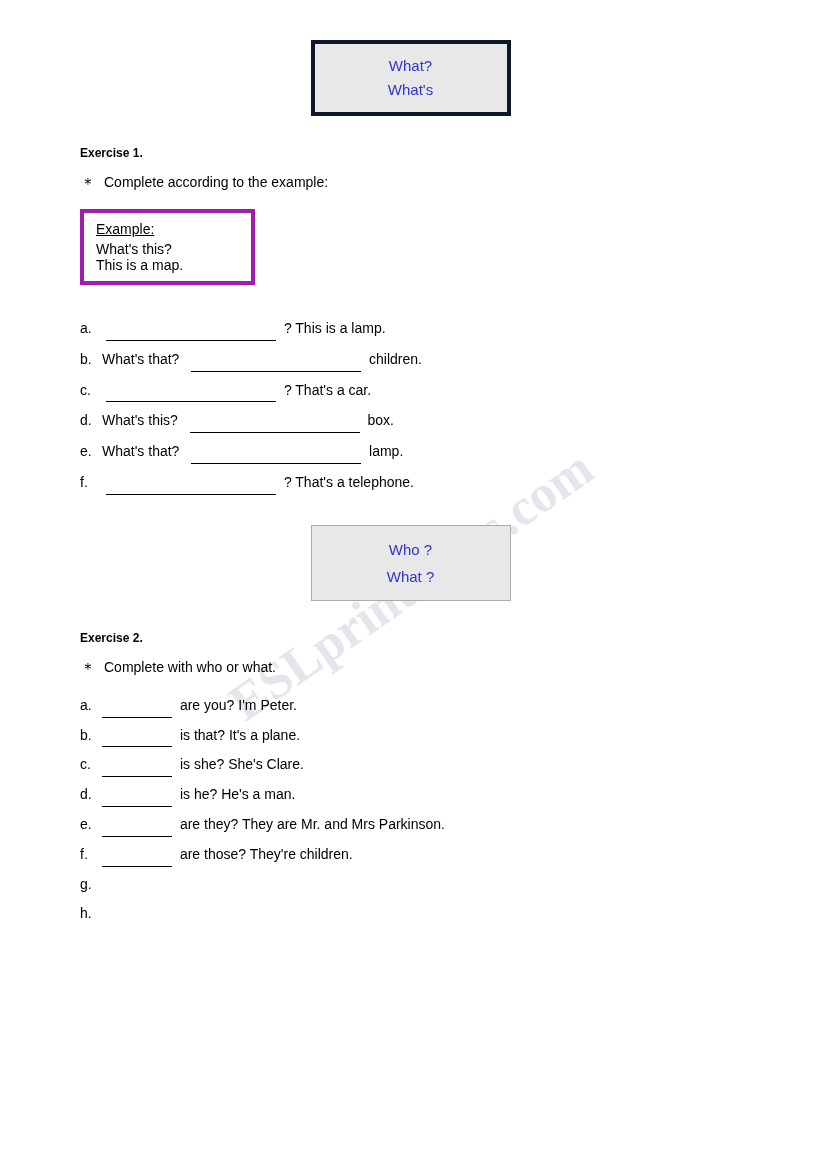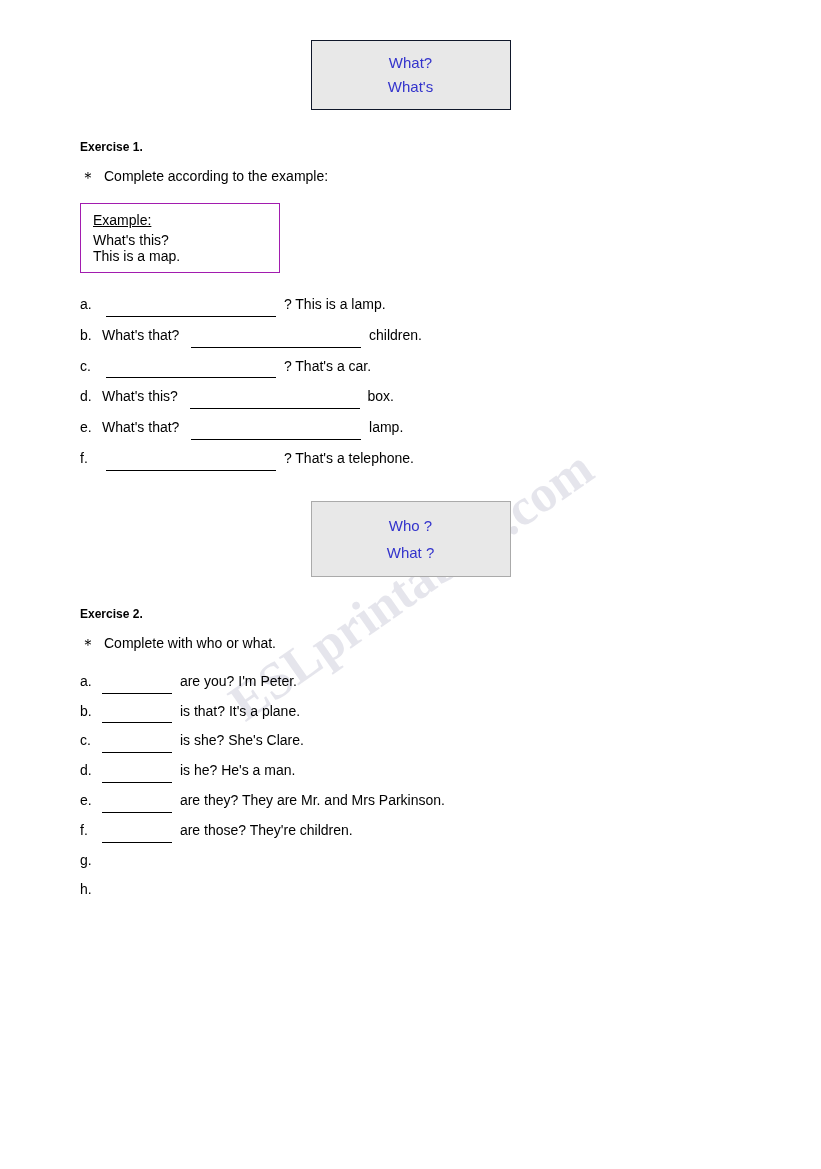--- a/index.html
+++ b/index.html
@@ -32,21 +32,21 @@
       z-index: 0;
       font-family: Georgia, serif;
     }
 
     .content {
       position: relative;
       z-index: 1;
     }
 
     .title-box {
-      border: 1px solid #0f172a;
+      border: 4px solid #0f172a;
       background: #e8e8e8;
       padding: 10px 20px;
       text-align: center;
       width: 200px;
       margin: 0 auto 30px auto;
     }
 
     .title-box span {
       color: #3333cc;
       font-size: 15px;
@@ -66,24 +66,24 @@
       margin-bottom: 14px;
       font-size: 14px;
     }
 
     .instruction .star {
       margin-right: 8px;
       font-size: 16px;
     }
 
     .example-box {
-      border: 1px solid #a21caf;
+      border: 4px solid #a21caf;
       padding: 8px 12px;
-      width: 200px;
-      margin-bottom: 20px;
+      width: 175px;
+      margin-bottom: 32px;
       font-size: 14px;
     }
 
     .example-box .underline-title {
       text-decoration: underline;
       font-weight: normal;
       margin-bottom: 4px;
       display: block;
     }
 

